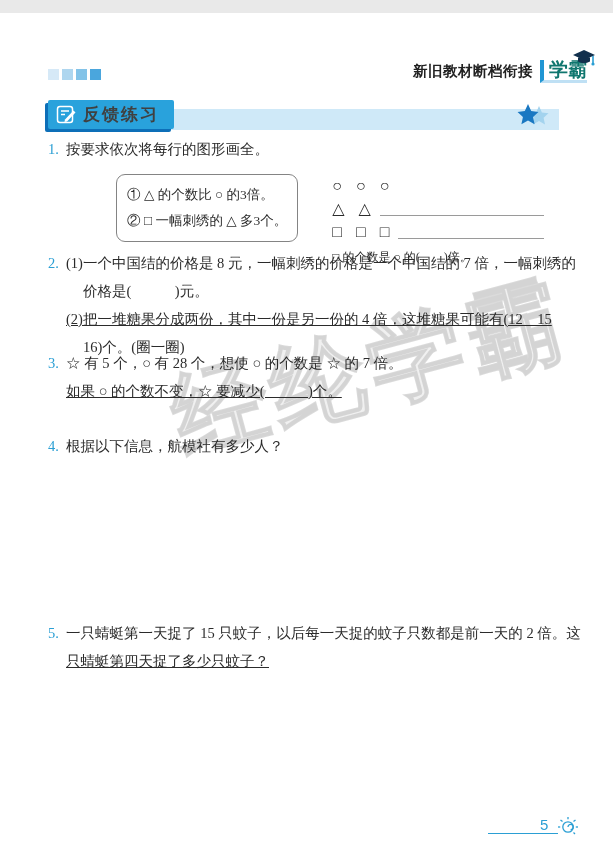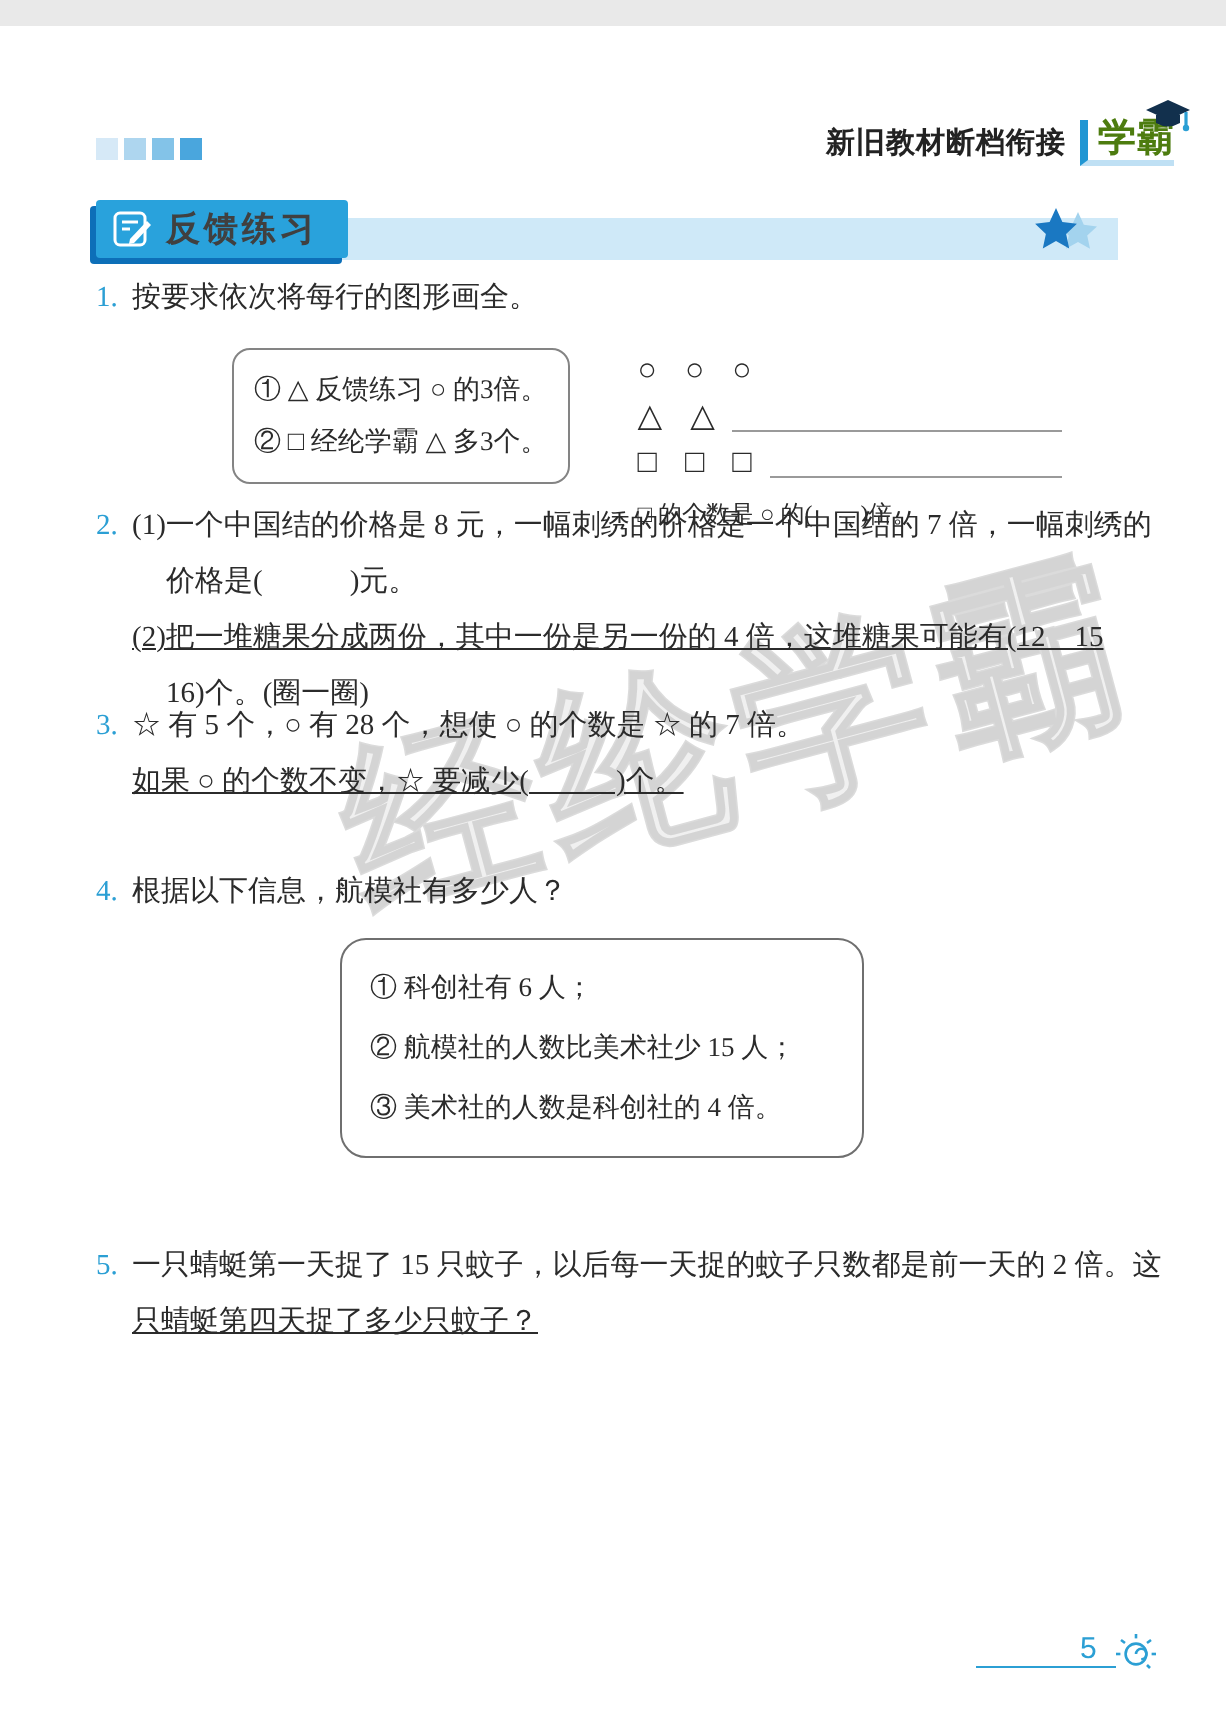--- a/index.html
+++ b/index.html
@@ -10,21 +10,21 @@
     font-family:"Liberation Serif","DejaVu Serif",serif;
     color:#2b2b2b; font-size:14.5px;
   }
   
   .deco-squares { position:absolute; left:48px; top:56px; display:flex; gap:3px; }
   .deco-squares span { width:11px; height:11px; display:block; }
   .hdr-right { position:absolute; top:47px; right:26px; display:flex; align-items:center;
                font-family:"Liberation Sans","DejaVu Sans",sans-serif; }
   .tagline { font-weight:bold; font-size:14.5px; color:#222; letter-spacing:.5px; }
   .brand { position:relative; margin-left:7px; padding-left:5px; border-left:4px solid #2196d3;
-           color:#4d7c0f; font-weight:bold; font-size:19px; line-height:20px;
+           color:#0f766e; font-weight:bold; font-size:19px; line-height:20px;
            border-bottom:3px solid #bfe0f4; }
   .brand .cap { position:absolute; top:-10px; right:-10px; }
   
   .banner { position:absolute; left:48px; top:87px; right:40px; height:33px; }
   .banner-bar { position:absolute; left:96px; right:14px; top:9px; height:21px; background:#cfe9f8; }
   .banner-label { position:absolute; left:0; top:0; display:flex; align-items:center; gap:6px;
                   background:#29a2dc; color:#404040; padding:3px 15px 3px 8px; border-radius:2px;
                   box-shadow:-3px 3px 0 #0d6fb8;
                   font-family:"Liberation Sans","DejaVu Sans",sans-serif;
                   font-weight:bold; font-size:17px; letter-spacing:2px; }
@@ -111,22 +111,22 @@
 
   <div class="watermark">经纶学霸</div>
 
   <div class="q" style="top:122px">
     <div class="qrow">
       <span class="qnum">1.</span>
       <span>按要求依次将每行的图形画全。</span>
     </div>
     <div class="q1-body">
       <div class="hint-box">
-        <div>① △ 反馈练习 ○ 的3倍。</div>
-        <div>② □ 经纶学霸 △ 多3个。</div>
+        <div>① △ 的个数比 ○ 的3倍。</div>
+        <div>② □ 一幅刺绣的 △ 多3个。</div>
       </div>
       <div class="shape-col">
         <div class="shape-row">
           <span>○ ○ ○</span>
         </div>
         <div class="shape-row">
           <span>△ △</span>
           <span class="uline"></span>
         </div>
         <div class="shape-row">
@@ -154,25 +154,20 @@
       <span>☆ 有 5 个，○ 有 28 个，想使 ○ 的个数是 ☆ 的 7 倍。</span>
     </div>
     <div class="qcont">如果 ○ 的个数不变，☆ 要减少(　　　)个。</div>
   </div>
 
   <div class="q" style="top:419px">
     <div class="qrow">
       <span class="qnum">4.</span>
       <span>根据以下信息，航模社有多少人？</span>
     </div>
-    <div class="q4-box">
-      <div>① 科创社有 6 人；</div>
-      <div>② 航模社的人数比美术社少 15 人；</div>
-      <div>③ 美术社的人数是科创社的 4 倍。</div>
-    </div>
   </div>
 
   <div class="q" style="top:606px">
     <div class="qrow">
       <span class="qnum">5.</span>
       <span>一只蜻蜓第一天捉了 15 只蚊子，以后每一天捉的蚊子只数都是前一天的 2 倍。这</span>
     </div>
     <div class="qcont">只蜻蜓第四天捉了多少只蚊子？</div>
   </div>
 

